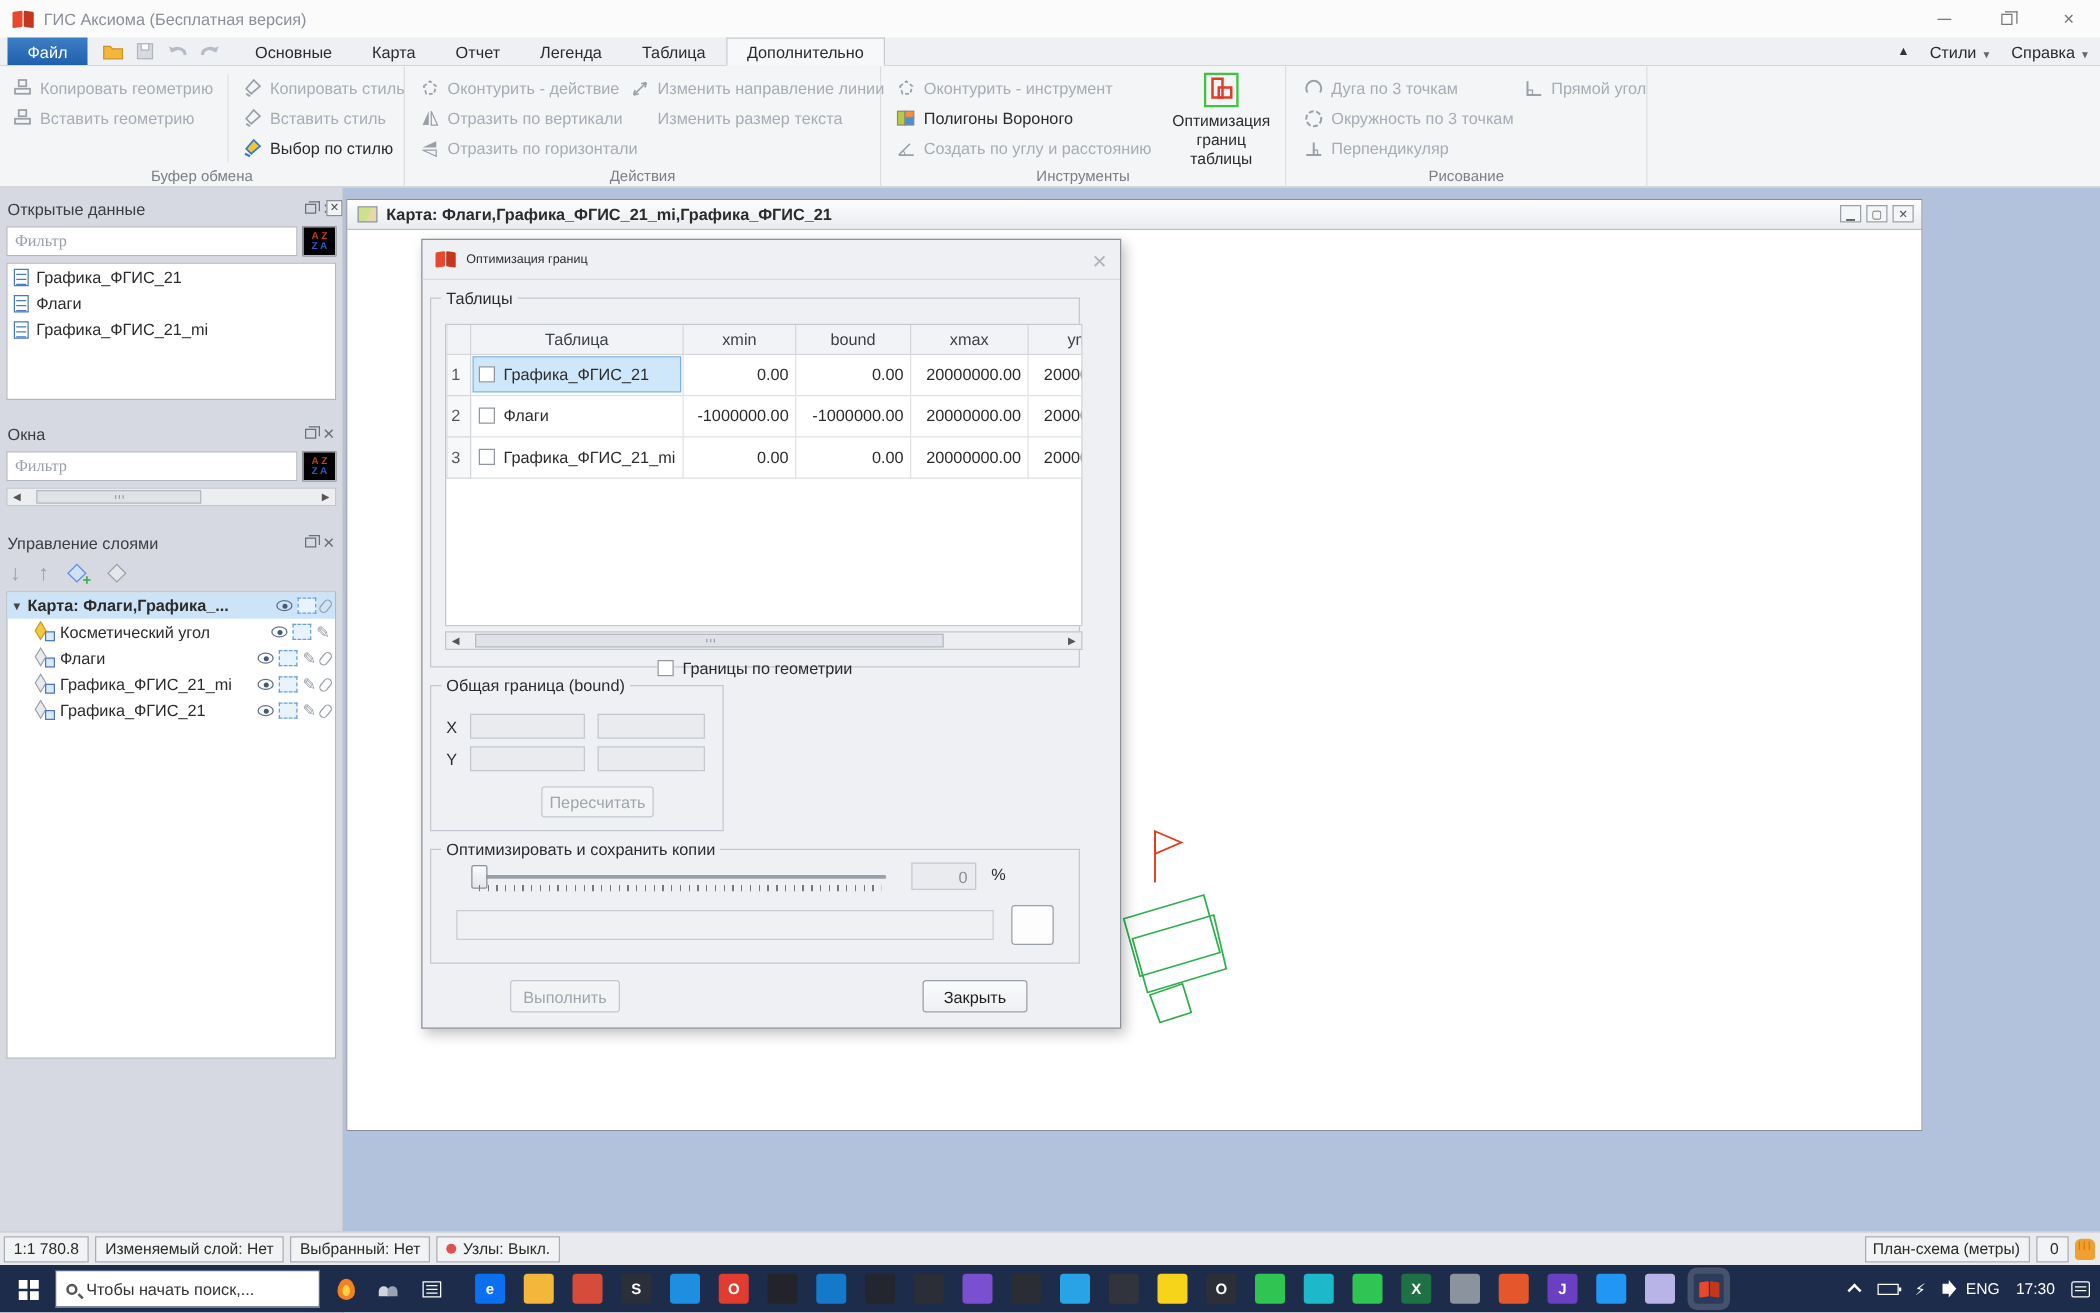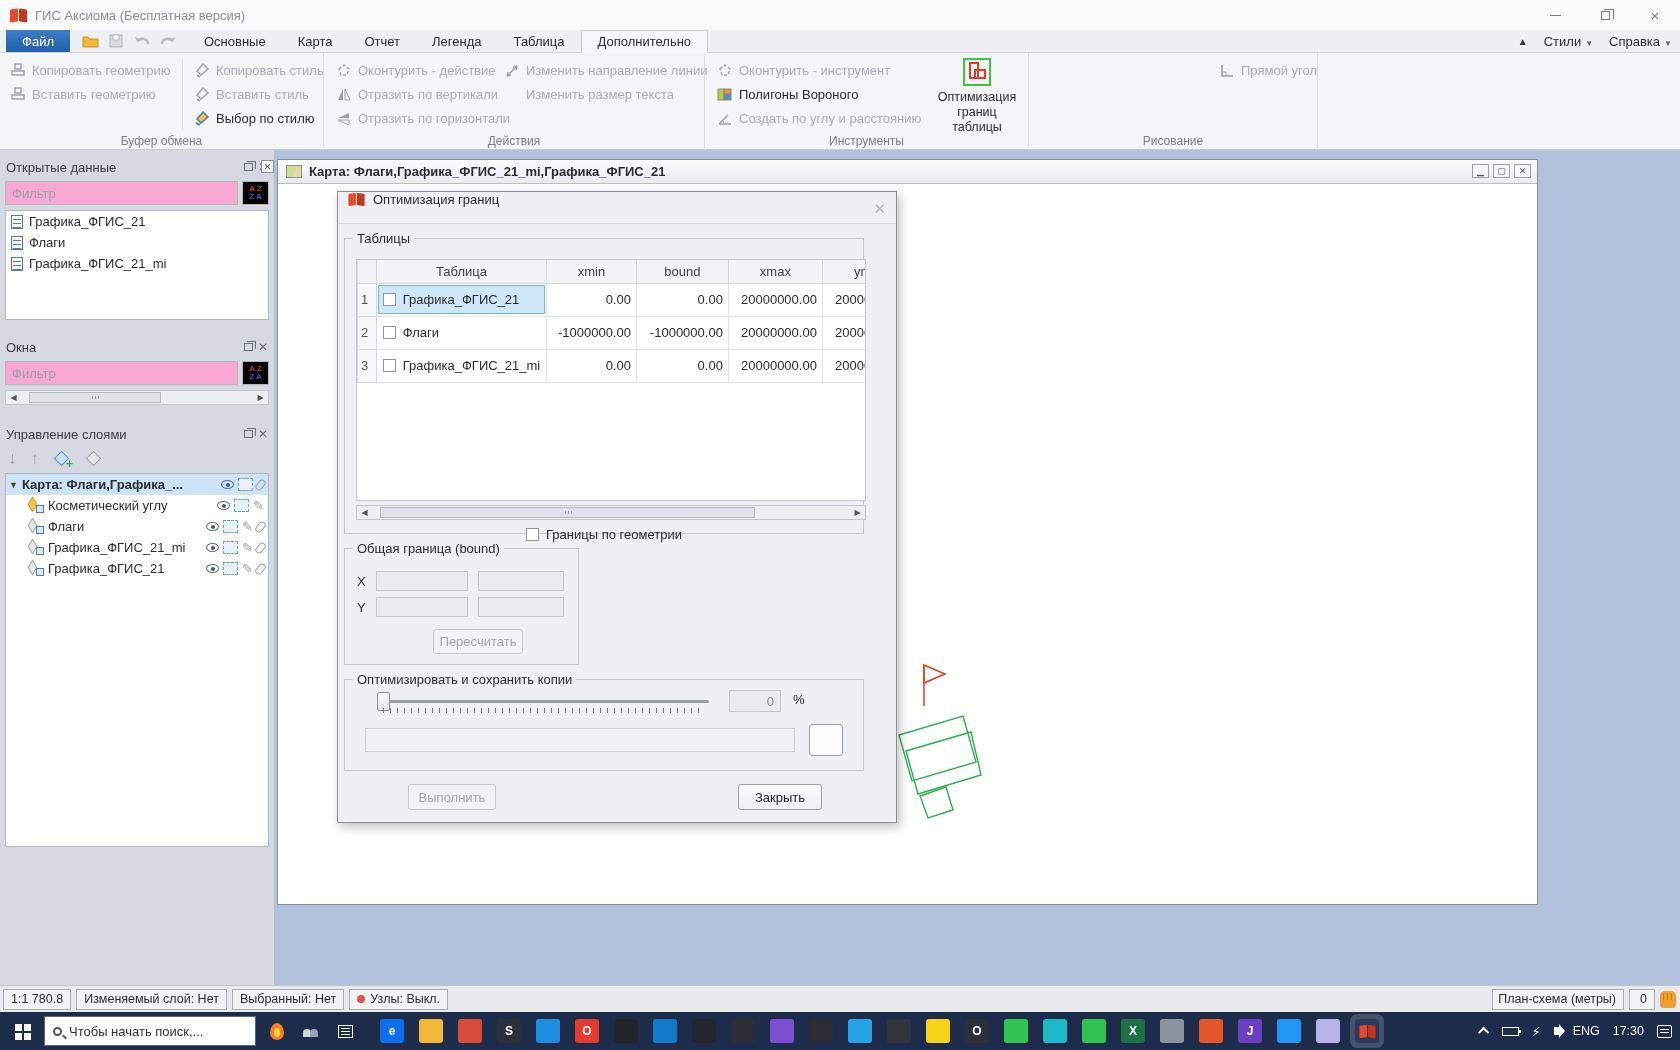--- a/index.html
+++ b/index.html
@@ -48,21 +48,21 @@
 
   
   .main { position:absolute; left:0; top:150px; width:1680px; height:835px; background:#b3c2dc; }
   .dock { position:absolute; left:0; top:0; width:275px; height:1044px; background:#d6d9e1; border-right:1px solid #b9bdc6; }
   .phead { height:22px; display:flex; align-items:center; justify-content:space-between; padding:0 6px; color:#3a3d42; font-size:13px; }
   .pbtns { display:flex; gap:5px; align-items:center; }
   .float-ic { width:9px; height:8px; border:1px solid #6a6f78; position:relative; }
   .float-ic:before { content:""; position:absolute; left:2px; top:-3px; width:8px; height:7px; border:1px solid #6a6f78; border-left:none; border-bottom:none; }
   .close-ic { color:#6a6f78; font-size:12px; line-height:10px; }
   .filter-row { display:flex; gap:4px; padding:3px 5px; }
-  .filter-inp { flex:1; height:24px; border:1px solid #b3b7bf; background:#f9a8d4; padding:0 6px; font-size:13px; font-family:Liberation Sans, sans-serif; color:#333; }
+  .filter-inp { flex:1; height:24px; border:1px solid #b3b7bf; background:#ffffff; padding:0 6px; font-size:13px; font-family:Liberation Serif, serif; color:#333; }
   .filter-inp::placeholder { color:#9aa0a8; }
   .azbtn { width:27px; height:24px; border:1px solid #b3b7bf; background:#000000; display:flex; flex-direction:column; align-items:center; justify-content:center; font-size:8px; line-height:8px; font-weight:bold; }
   .azbtn .a { color:#c43a2a; } .azbtn .z { color:#2a5bc4; }
   .listbox { margin:2px 5px 0 5px; background:#fff; border:1px solid #b3b7bf; overflow:hidden; }
   .litem { height:21px; display:flex; align-items:center; gap:6px; padding-left:5px; white-space:nowrap; }
   .tbl-ic { width:12px; height:14px; border:1px solid #4a78c2; background:#fff; position:relative; flex:0 0 auto; }
   .tbl-ic:before { content:""; position:absolute; left:1px; top:3px; right:1px; height:1px; background:#4a78c2; box-shadow:0 4px 0 #4a78c2, 0 8px 0 #4a78c2; }
   .map-ic { width:16px; height:13px; border:1px solid #8a8f98; background:linear-gradient(115deg,#cfe08a 0 55%,#e6d9a8 55%); flex:0 0 auto; }
   .hscroll { margin:2px 5px; height:15px; background:#eceef1; border:1px solid #c3c6cc; display:flex; align-items:stretch; }
   .harr { width:15px; display:flex; align-items:center; justify-content:center; font-size:8px; color:#555; }
@@ -97,21 +97,21 @@
   .mdi { position:absolute; left:275px; top:0; right:0; bottom:0; }
   .dock-x { position:absolute; left:-14px; top:10px; width:13px; height:13px; border:1px solid #8a8f98; background:#f2f3f5; color:#555; font-size:9px; display:flex; align-items:center; justify-content:center; }
   .mapwin { position:absolute; left:2px; top:9px; width:1261px; height:746px; border:1px solid #8a8f98; background:#fff; }
   .maptitle { height:24px; background:linear-gradient(#fdfdfe,#e9ebef); border-bottom:1px solid #b9bdc6; display:flex; align-items:center; gap:7px; padding:0 8px; font-weight:bold; font-size:13px; }
   .mapbtns { position:absolute; right:6px; top:4px; display:flex; gap:4px; }
   .mapbtn { width:17px; height:14px; border:1px solid #9aa0a8; background:#f5f6f8; display:flex; align-items:center; justify-content:center; font-size:9px; color:#555; }
   .mapbody { position:absolute; left:0; top:24px; right:0; bottom:0; background:#fff; overflow:hidden; }
 
   
   .dialog { position:absolute; left:62px; top:41px; width:560px; height:632px; background:#eef0f4; border:1px solid #8a8f98; box-shadow:3px 4px 10px rgba(0,0,0,.25); }
-  .dtitle { height:32px; display:flex; gap:8px; padding:0 10px; border-bottom:1px solid #d7dae0; font-size:13px; }
+  .dtitle { height:32px; display:flex; align-items:center; gap:8px; padding:0 10px; border-bottom:1px solid #d7dae0; font-size:10px; }
   .dclose { position:absolute; right:10px; top:8px; color:#b0b4ba; font-size:15px; }
   .gbox { position:absolute; border:1px solid #c3c7cf; }
   .gbox .glab { position:absolute; top:-8px; left:8px; background:#eef0f4; padding:0 4px; font-size:13px; color:#2b2b2b; }
   .tviewport { position:absolute; left:11px; top:20px; width:510px; height:242px; background:#fff; border:1px solid #c3c7cf; overflow:hidden; }
   .dtable { border-collapse:collapse; table-layout:fixed; width:560px; font-size:13px; }
   .dtable th { background:#f2f3f6; border:1px solid #d4d6da; border-top:none; font-weight:normal; color:#3c4046; height:23px; }
   .dtable td { border:1px solid #e0e2e6; height:33px; padding:0 5px; background:#fff; }
   .dtable td.num { text-align:right; }
   .dtable td.rown { background:#f7f8fa; color:#555; text-align:left; padding-left:3px; border-color:#d4d6da; }
   .namecell { display:flex; align-items:center; gap:7px; height:27px; padding:0 4px; }
@@ -390,20 +390,40 @@
       <div class="bigbtn" style="left:226px">
         <svg width="28" height="28">
             <use href="#sym-opt"></use>
           </svg>
         <span>Оптимизация границ таблицы</span>
       </div>
       <div class="glabel">Инструменты</div>
     </div>
 
     <div class="rgroup" style="left:1029px;width:289px">
+      <div class="rcol" style="left:10px">
+        <div class="ritem dis">
+            <svg width="16" height="15">
+              <use href="#sym-arc3"></use>
+            </svg>
+            <span>Дуга по 3 точкам</span>
+          </div>
+        <div class="ritem dis">
+            <svg width="16" height="15">
+              <use href="#sym-circ3"></use>
+            </svg>
+            <span>Окружность по 3 точкам</span>
+          </div>
+        <div class="ritem dis">
+            <svg width="16" height="15">
+              <use href="#sym-perp"></use>
+            </svg>
+            <span>Перпендикуляр</span>
+          </div>
+      </div>
       <div class="rcol" style="left:186px">
         <div class="ritem dis">
             <svg width="16" height="15">
               <use href="#sym-rang"></use>
             </svg>
             <span>Прямой угол</span>
           </div>
       </div>
       <div class="glabel">Рисование</div>
     </div>
@@ -493,21 +513,21 @@
             <span class="eye"></span>
             <span class="dbox"></span>
             <span class="clip"></span>
           </div>
           <div class="trow">
             <span class="ind"></span>
               <span class="layer-ic yellow">
                 <span class="d1"></span>
                 <span class="d2"></span>
               </span>
-            <span class="lbl">Косметический углу</span>
+            <span class="lbl">Косметический угол</span>
             <span class="eye"></span>
             <span class="dbox"></span>
             <span class="pencil">✎</span>
           </div>
           <div class="trow">
             <span class="ind"></span>
               <span class="layer-ic">
                 <span class="d1"></span>
                 <span class="d2"></span>
               </span>

